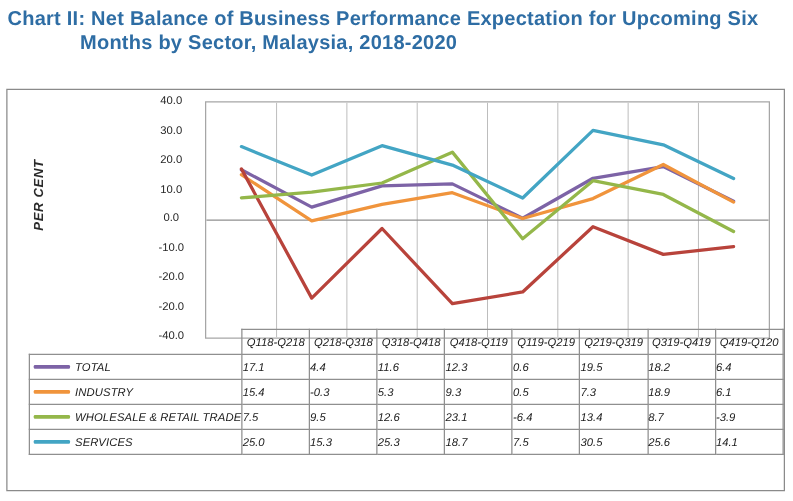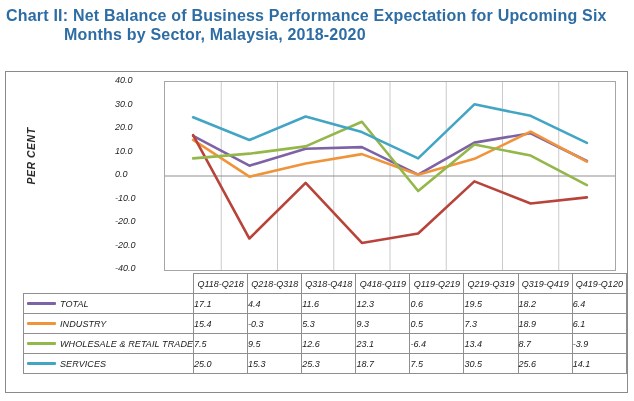--- a/index.html
+++ b/index.html
@@ -46,44 +46,43 @@
     font-size:10.5px;
     font-style:italic;
     font-weight:bold;
     color:#2b2b2b;
     letter-spacing:.5px;
   }
   .ytick{
     position:absolute;
     right:0;
     width:44px;
-    text-align:left;
+    text-align:center;
     font-size:9px;
-    font-style:italic;
     color:#262626;
     white-space:nowrap;
   }
   .ytick-col{
     position:absolute;left:105px;top:0;width:48px;height:200px;
   }
   .plot{
     position:absolute;
     left:158px;top:9px;
     width:452px;height:190px;
     border:1px solid #a6a6a6;
     border-top:1px solid #a6a6a6;
     box-sizing:border-box;
     background:#ffffff;
   }
   .plot svg{display:block;}
 
   
   .data-table{
     position:absolute;
-    left:17px;top:201px;
+    left:17px;top:191px;
     border-collapse:collapse;
     font-size:9px;
     font-style:italic;
     color:#1a1a1a;
   }
   .data-table td,.data-table th{
     border:1px solid #8f8f8f;
     padding:0;
     height:19px;
     font-weight:normal;

